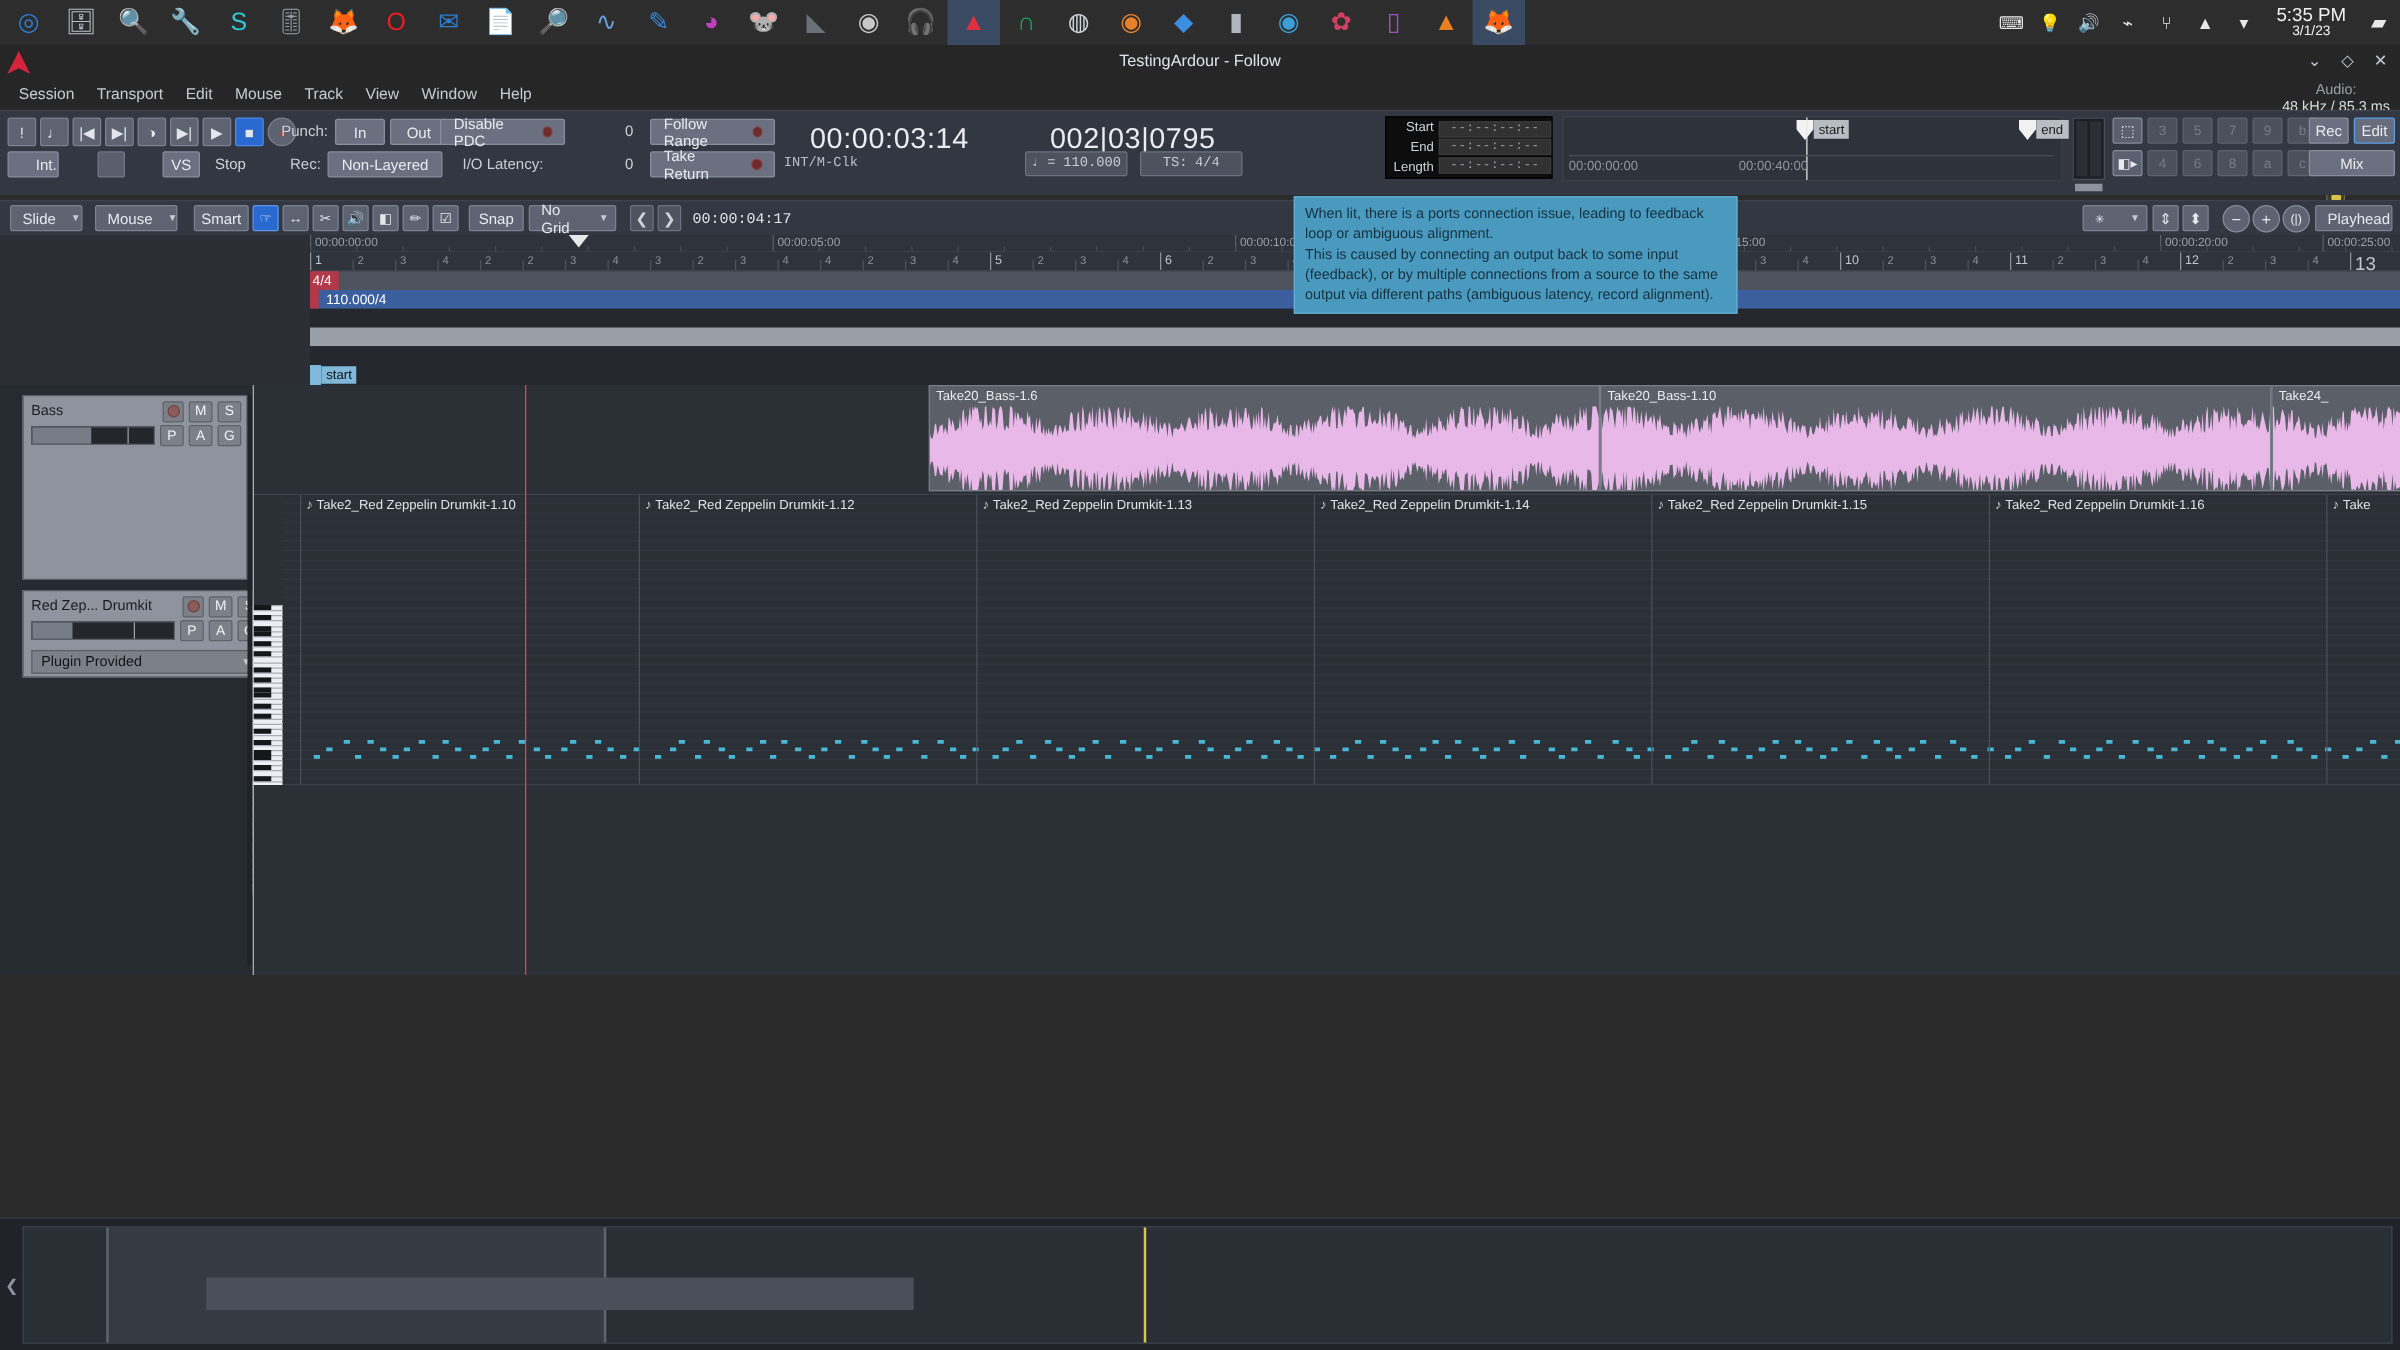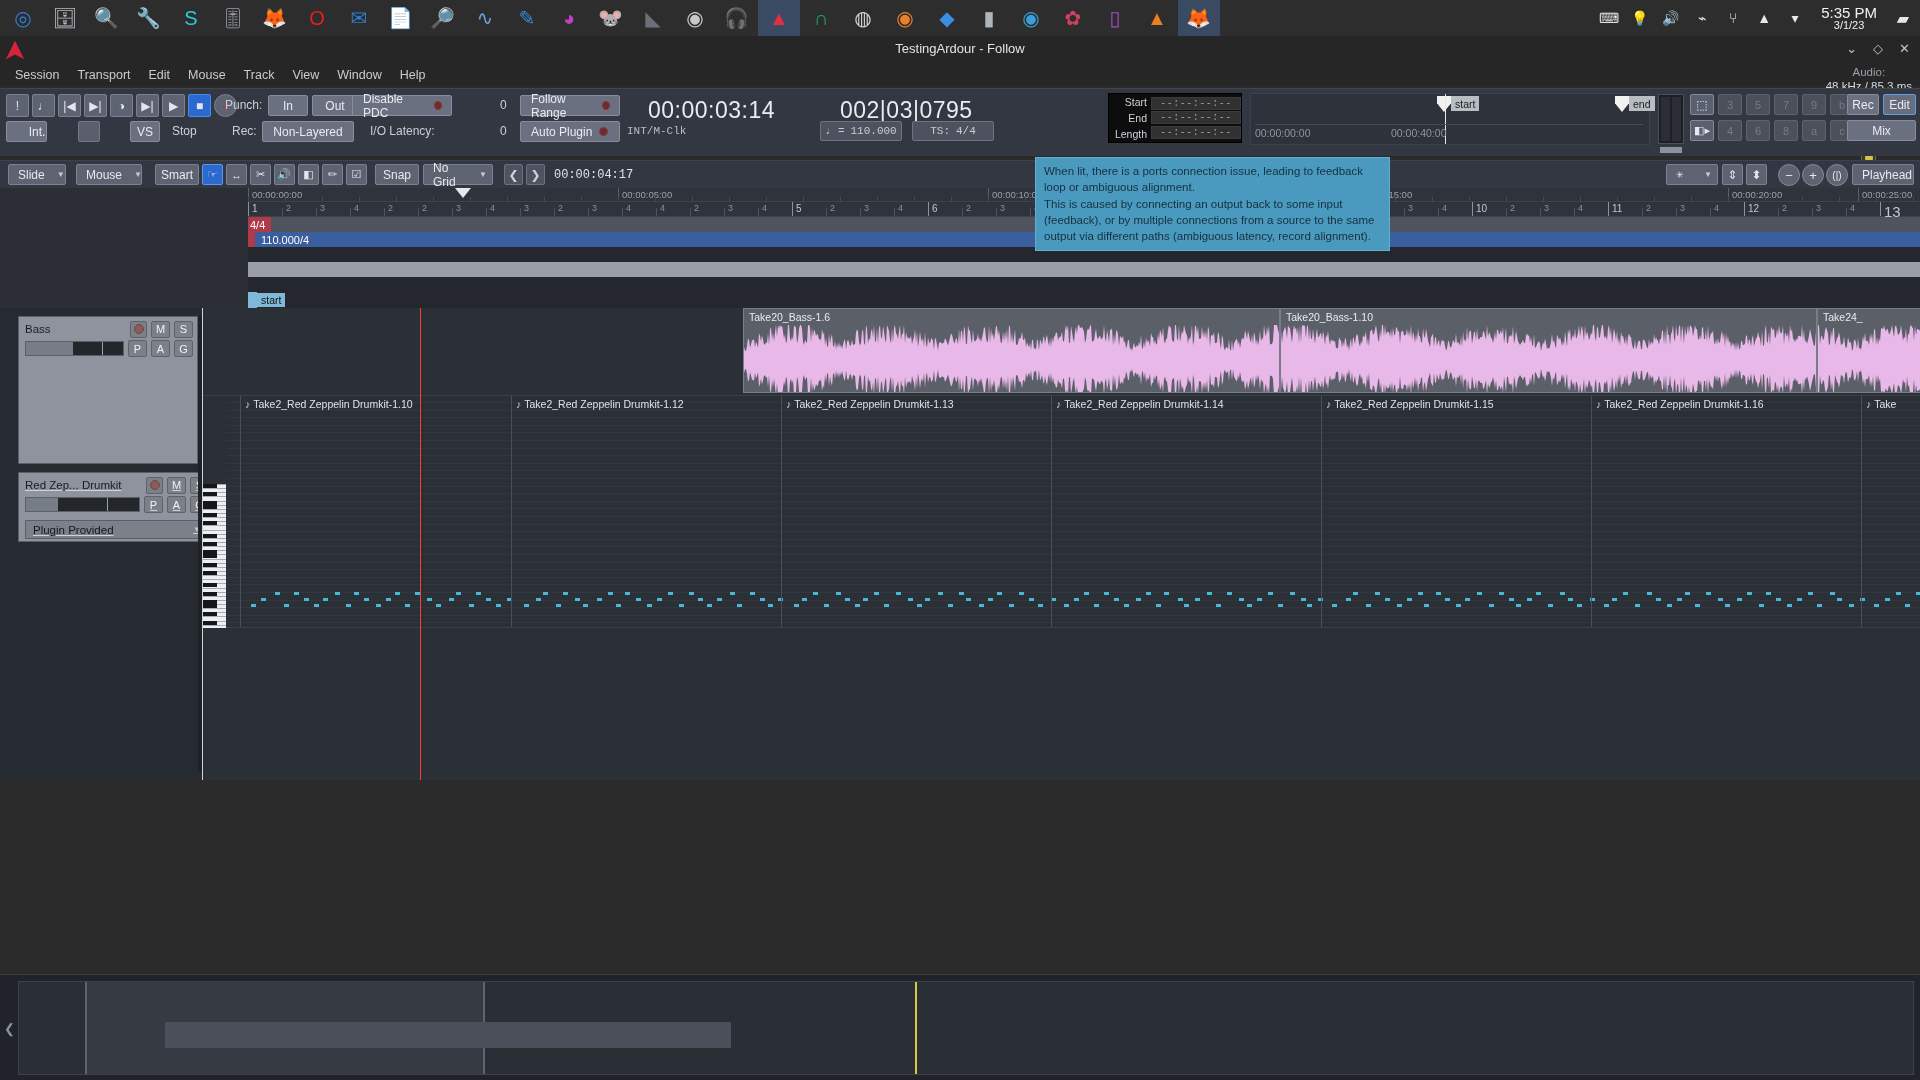--- a/index.html
+++ b/index.html
@@ -369,21 +369,21 @@
 
   <div class="boxbtn" style="position:absolute;left:6px;top:32px;width:38px;padding-left:30px;">Int.</div>
   <div style="position:absolute;left:78px;top:32px;width:22px;height:21px;background:#5a5f6b;border:1px solid #72788a;border-radius:2px;"></div>
   <div class="boxbtn" style="position:absolute;left:130px;top:32px;width:30px;">VS</div>
   <div style="position:absolute;left:172px;top:35px;font-size:12px;">Stop</div>
   <div style="position:absolute;left:232px;top:35px;" class="lbl">Rec:</div>
   <div class="boxbtn" style="position:absolute;left:262px;top:32px;width:92px;">Non-Layered</div>
   <div style="position:absolute;left:370px;top:35px;" class="lbl">I/O Latency:</div>
   <div style="position:absolute;left:500px;top:35px;font-size:12px;">0</div>
   <div class="boxbtn" style="position:absolute;left:520px;top:32px;width:100px;justify-content:flex-start;padding-left:10px;">
-    <span>Auto Plugin</span>
+    <span>Take Return</span>
       <span class="led"></span>
   </div>
 
   <div class="bigclock" style="position:absolute;left:648px;top:8px;">00:00:03:14</div>
   <div style="position:absolute;left:627px;top:36px;font-family:'Liberation Mono',monospace;font-size:11px;color:#b9bec6;">INT/M-Clk</div>
 
   <div class="bigclock" style="position:absolute;left:840px;top:8px;">002|03|0795</div>
   <div class="minibox" style="position:absolute;left:820px;top:32px;width:82px;">
     <span>♩</span>
     <span>=</span>
@@ -719,21 +719,21 @@
         <span class="fader">
             <i class="fill" style="width:48%"></i>
             <i class="nub" style="left:78%"></i>
           </span>
         <span class="pagbtn">P</span>
         <span class="pagbtn">A</span>
         <span class="pagbtn">G</span>
       </div>
     </div>
 
-    <div class="thead" id="head-drum" style="top:164px;width:196px;height:70px;text-decoration:underline;">
+    <div class="thead" id="head-drum" style="top:164px;width:196px;height:70px;">
       <div class="trow1">
         <span class="tname">Red Zep...  Drumkit</span>
         <span class="recled">
             <i></i>
           </span>
         <span class="msbtn">M</span>
         <span class="msbtn">S</span>
       </div>
       <div class="trow2">
         <span class="fader">

